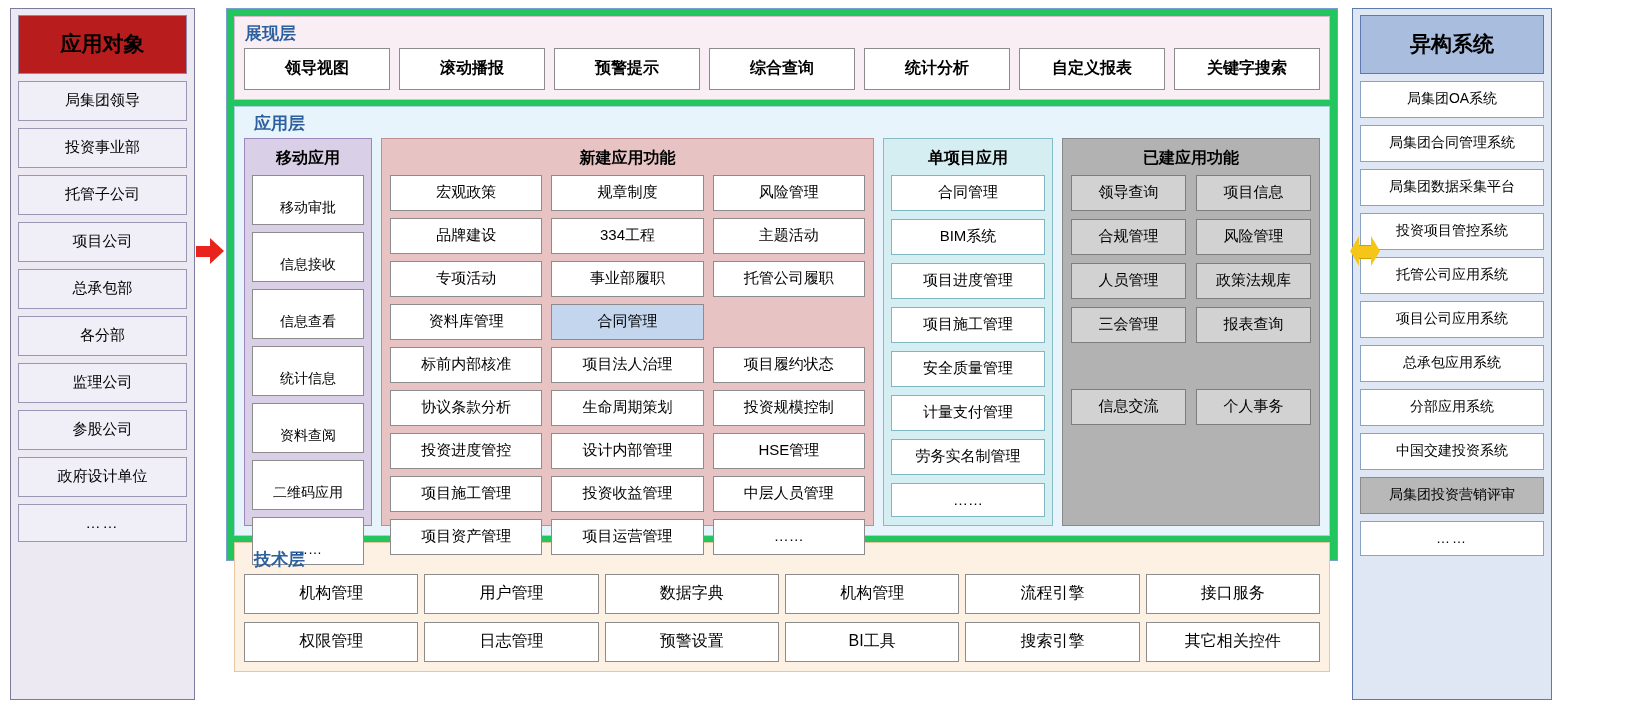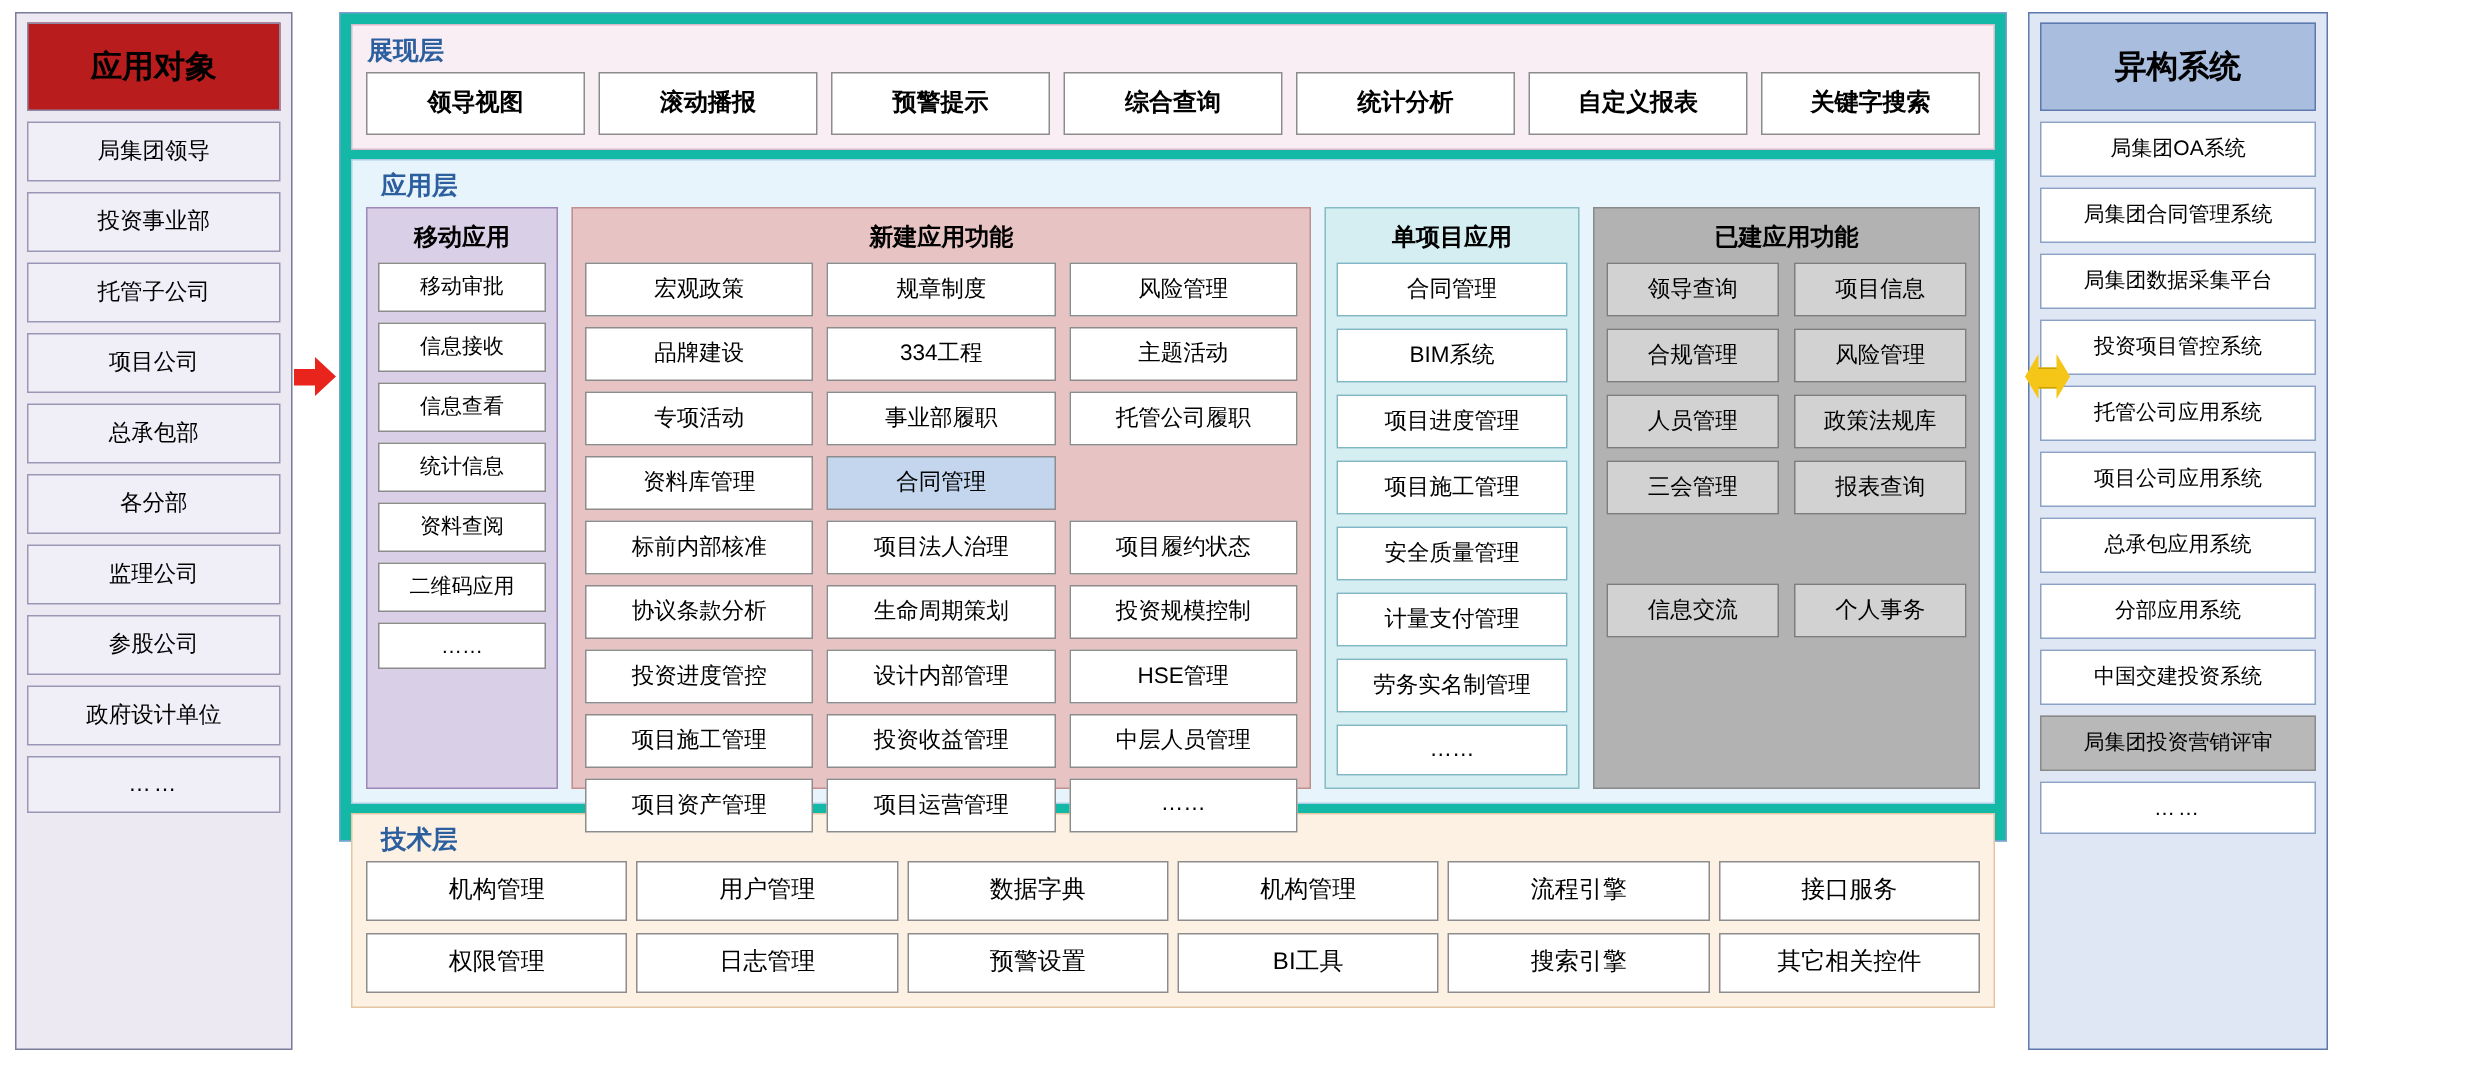--- a/index.html
+++ b/index.html
@@ -54,21 +54,21 @@
   .arrow-left .head{
     position:absolute;left:14px;top:0;width:0;height:0;
     border-top:13px solid transparent;border-bottom:13px solid transparent;
     border-left:14px solid #e8241c;
   }
 
   
   .center-col{
     width:1112px;margin:8px 0 0 31px;
     border:1px solid #7a9fd0;
-    background:#14b8a6;
+    background:#22c55e;
     box-sizing:border-box;
     padding:7px;
     height:553px;
   }
   .layer{border:1px solid #b9a7b6;box-sizing:border-box;}
   .layer-title{
     font-weight:bold;font-size:17px;color:#2c5f9e;padding:5px 0 3px 10px;
   }
   
   .pres{
@@ -89,21 +89,21 @@
   .app-body{display:flex;gap:9px;align-items:flex-start;}
 
   .mobile-box{
     width:128px;background:#d9cfe6;border:1px solid #9d86bb;
     padding:5px 7px 8px 7px;box-sizing:border-box;
     height:388px;
   }
   .box-head{text-align:center;font-weight:bold;font-size:16px;padding:4px 0 6px 0;}
   .mini{
     background:#fff;border:1px solid #8c8c8c;text-align:center;
-    font-size:14px;padding:6px 0 7px 0;margin-bottom:7px;
+    font-size:14px;padding:23px 0 7px 0;margin-bottom:7px;
   }
 
   .newfunc-box{
     flex:1;background:#e8c3c3;border:1px solid #c08f8f;
     padding:5px 8px 8px 8px;box-sizing:border-box;height:388px;
   }
   .grid3{display:grid;grid-template-columns:repeat(3,1fr);gap:7px 9px;}
   .cellw{
     background:#fff;border:1px solid #8c8c8c;text-align:center;
     font-size:15px;padding:7px 0 8px 0;

